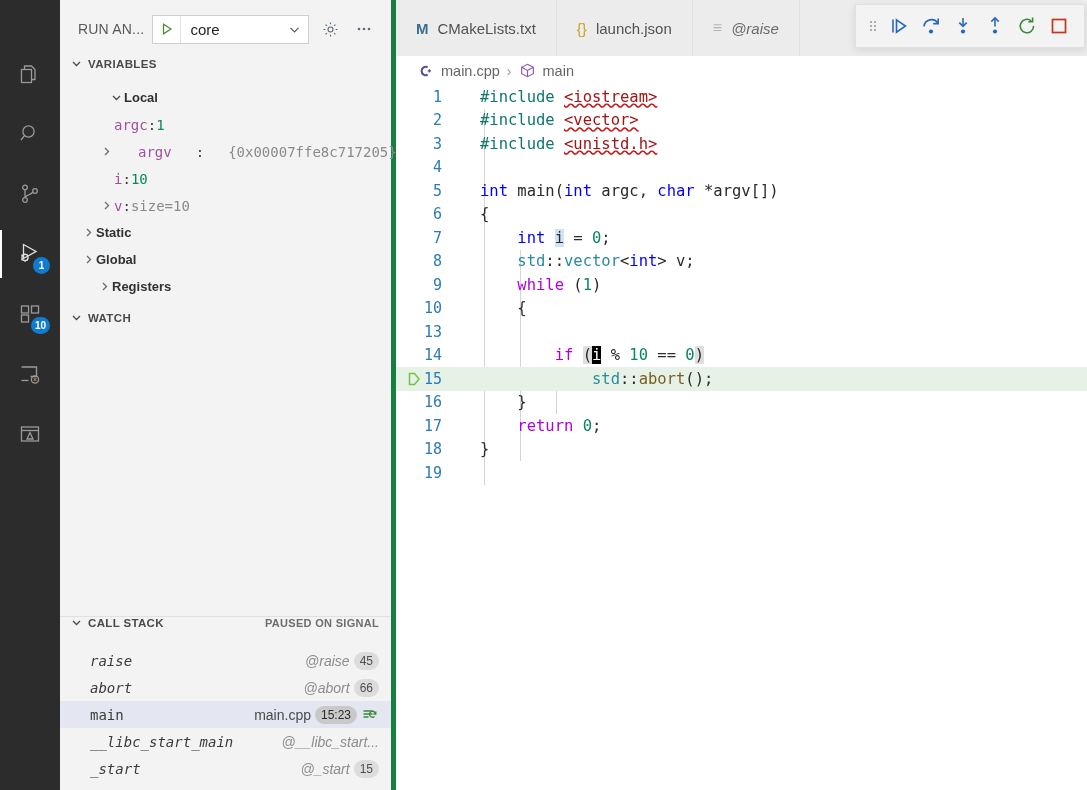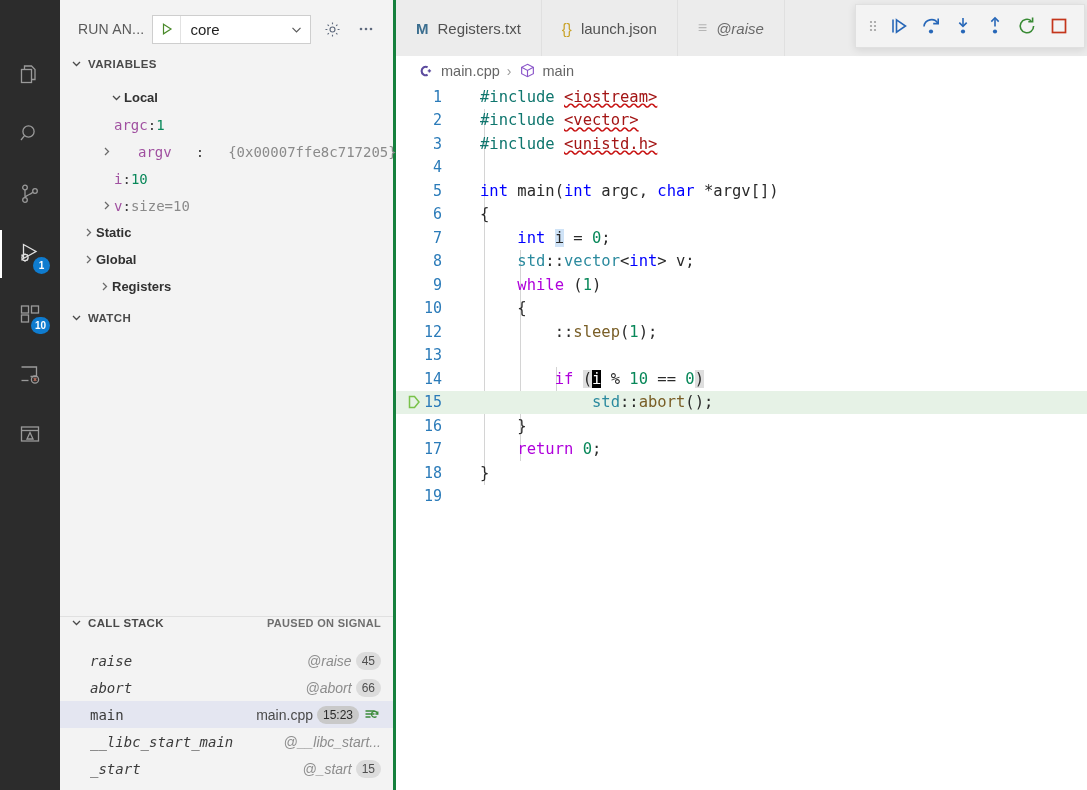--- a/index.html
+++ b/index.html
@@ -42,21 +42,21 @@
     font-size: 10px; font-weight: bold;
     display: flex; align-items: center; justify-content: center;
     padding: 0 4px;
     line-height: 1;
   }
 
   
   .sidebar {
     width: 336px; flex: 0 0 336px; height: 790px;
     background: #f3f3f3;
-    border-right: 3px solid #15803d;
+    border-right: 5px solid #15803d;
     display: flex; flex-direction: column;
     position: relative;
   }
   .sb-header {
     height: 58px; display: flex; align-items: center;
     padding: 0 14px 0 18px; gap: 8px;
   }
   .sb-title {
     font-size: 14px; color: #595959; letter-spacing: .2px;
     white-space: nowrap;
@@ -473,21 +473,21 @@
           </div>
         </div>
     </div>
   </div>
 
   <div class="editor">
 
     <div class="tabbar">
       <div class="tab plain">
         <span style="color:#3b6e8f;font-weight:bold;font-size:15px">M</span>
-        <span class="tab-label">Registers.txt</span>
+        <span class="tab-label">CMakeLists.txt</span>
       </div>
       <div class="tab plain">
         <span style="color:#c9a227;font-size:15px">{}</span>
         <span class="tab-label">launch.json</span>
       </div>
       <div class="tab">
         <span style="color:#b5b5b5;font-size:16px">≡</span>
         <span class="tab-label">@raise</span>
       </div>
       <div class="tabbar-filler"></div>
@@ -519,21 +519,20 @@
           <div class="line"><span class="lnum">1</span><span class="lgap"></span><span class="ltext"><span class="t-pre">#include </span><span class="t-inc squig">&lt;iostream&gt;</span></span></div>
           <div class="line"><span class="lnum">2</span><span class="lgap"></span><span class="ltext"><span class="t-pre">#include </span><span class="t-inc squig">&lt;vector&gt;</span></span></div>
           <div class="line"><span class="lnum">3</span><span class="lgap"></span><span class="ltext"><span class="t-pre">#include </span><span class="t-inc squig">&lt;unistd.h&gt;</span></span></div>
           <div class="line"><span class="lnum">4</span><span class="lgap"></span><span class="ltext"></span></div>
           <div class="line"><span class="lnum">5</span><span class="lgap"></span><span class="ltext"><span class="t-kw">int </span><span class="t-plain">main</span><span class="t-punct">(</span><span class="t-kw">int </span><span class="t-plain">argc</span><span class="t-punct">, </span><span class="t-kw">char </span><span class="t-plain">*argv[])</span></span></div>
           <div class="line"><span class="lnum">6</span><span class="lgap"></span><span class="ltext"><span class="t-punct">{</span></span></div>
           <div class="line"><span class="lnum">7</span><span class="lgap"></span><span class="ltext"><span class="t-plain">    </span><span class="t-kw">int </span><span class="t-plain sel-i">i</span><span class="t-punct"> = </span><span class="t-num">0</span><span class="t-punct">;</span></span></div>
           <div class="line"><span class="lnum">8</span><span class="lgap"></span><span class="ltext"><span class="t-plain">    </span><span class="t-ns">std</span><span class="t-punct">::</span><span class="t-ns">vector</span><span class="t-punct">&lt;</span><span class="t-kw">int</span><span class="t-plain">&gt; v;</span></span></div>
           <div class="line"><span class="lnum">9</span><span class="lgap"></span><span class="ltext"><span class="t-plain">    </span><span class="t-kwc">while</span><span class="t-punct"> (</span><span class="t-num">1</span><span class="t-punct">)</span></span></div>
           <div class="line"><span class="lnum">10</span><span class="lgap"></span><span class="ltext"><span class="t-punct">    {</span></span></div>
-          <div class="line"><span class="lnum">12</span><span class="lgap"></span><span class="ltext"><span class="t-plain">        </span><span class="t-punct">::</span><span class="t-fn">sleep</span><span class="t-punct">(</span><span class="t-num">1</span><span class="t-punct">);</span></span></div>
           <div class="line"><span class="lnum">13</span><span class="lgap"></span><span class="ltext"></span></div>
           <div class="line"><span class="lnum">14</span><span class="lgap"></span><span class="ltext"><span class="t-plain">        </span><span class="t-kwc">if</span><span class="t-plain"> </span><span class="t-punct brkt">(</span><span class="cursor-i">i</span><span class="t-punct"> % </span><span class="t-num">10</span><span class="t-punct"> == </span><span class="t-num">0</span><span class="t-punct brkt">)</span></span></div>
           <div class="line current"><span class="gutter-mark"><svg width="16" height="16" viewBox="0 0 16 16" fill="none" stroke="#79c24a" stroke-width="1.5">
                 <path d="M3.5 2.5h5l4.5 5.5-4.5 5.5h-5Z"></path>
               </svg></span><span class="lnum">15</span><span class="lgap"></span><span class="ltext"><span class="t-plain">            </span><span class="t-ns">std</span><span class="t-punct">::</span><span class="t-fn">abort</span><span class="t-punct">();</span></span></div>
           <div class="line"><span class="lnum">16</span><span class="lgap"></span><span class="ltext"><span class="t-punct">    }</span></span></div>
           <div class="line"><span class="lnum">17</span><span class="lgap"></span><span class="ltext"><span class="t-plain">    </span><span class="t-kwc">return</span><span class="t-plain"> </span><span class="t-num">0</span><span class="t-punct">;</span></span></div>
           <div class="line"><span class="lnum">18</span><span class="lgap"></span><span class="ltext"><span class="t-punct">}</span></span></div>
           <div class="line"><span class="lnum">19</span><span class="lgap"></span><span class="ltext"></span></div>
         </div>

